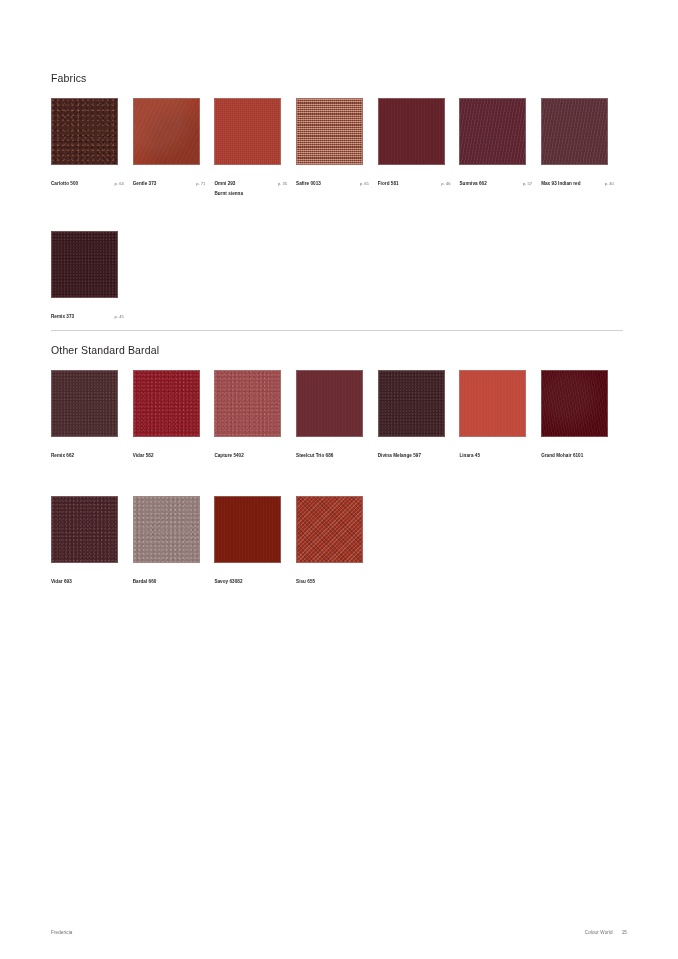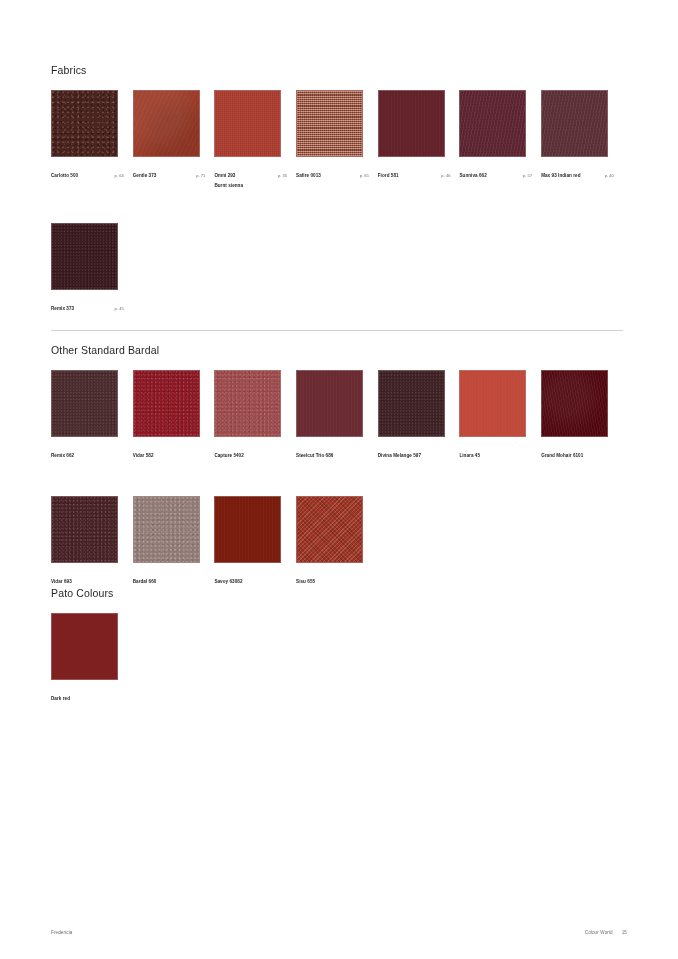--- a/index.html
+++ b/index.html
@@ -186,21 +186,21 @@
       radial-gradient(circle at 55% 88%, rgba(0,0,0,0.10) 0.5px, transparent 1px);
     background-size: 4px 4px, 5px 5px, 4.5px 4.5px, 5.5px 5.5px;
   }
   .tex-none { background: none; }
 </style>
 </head>
 <body>
 
 <div class="page">
 
-  <div class="section" id="sec-0" style="top:64px;">
+  <div class="section" id="sec-0" style="top:72px;">
     <h2 class="section-title">Fabrics</h2>
     <div class="swatch-row" id="row-0-0">
         <div class="swatch-cell">
           <div class="swatch" style="background: rgb(74, 37, 32);">
             <div class="tex tex-boucle"></div>
           </div>
           <div class="caption">
             <span class="cap-textblock"><span class="cap-name">Carlotto 500</span></span>
             <span class="cap-page">p. 64</span>
           </div>
@@ -364,33 +364,20 @@
           <div class="swatch" style="background: rgb(158, 52, 38);">
             <div class="tex tex-diamond"></div>
           </div>
           <div class="caption">
             <span class="cap-textblock"><span class="cap-name">Sisu 655</span></span>
           </div>
         </div>
       </div>
   </div>
 
-  <div class="section" id="sec-2" style="top:587px;">
-    <h2 class="section-title">Pato Colours</h2>
-    <div class="swatch-row" id="row-2-0">
-        <div class="swatch-cell">
-          <div class="swatch" style="background: rgb(126, 32, 32);">
-            <div class="tex tex-none"></div>
-          </div>
-          <div class="caption">
-            <span class="cap-textblock"><span class="cap-name">Dark red</span></span>
-          </div>
-        </div>
-      </div>
-  </div>
 
   <div class="footer">
     <span class="footer-brand">Fredericia</span>
     <span class="footer-right">
       <span class="footer-doc">Colour World</span>
       <span class="footer-page">15</span>
     </span>
   </div>
 
 </div>

